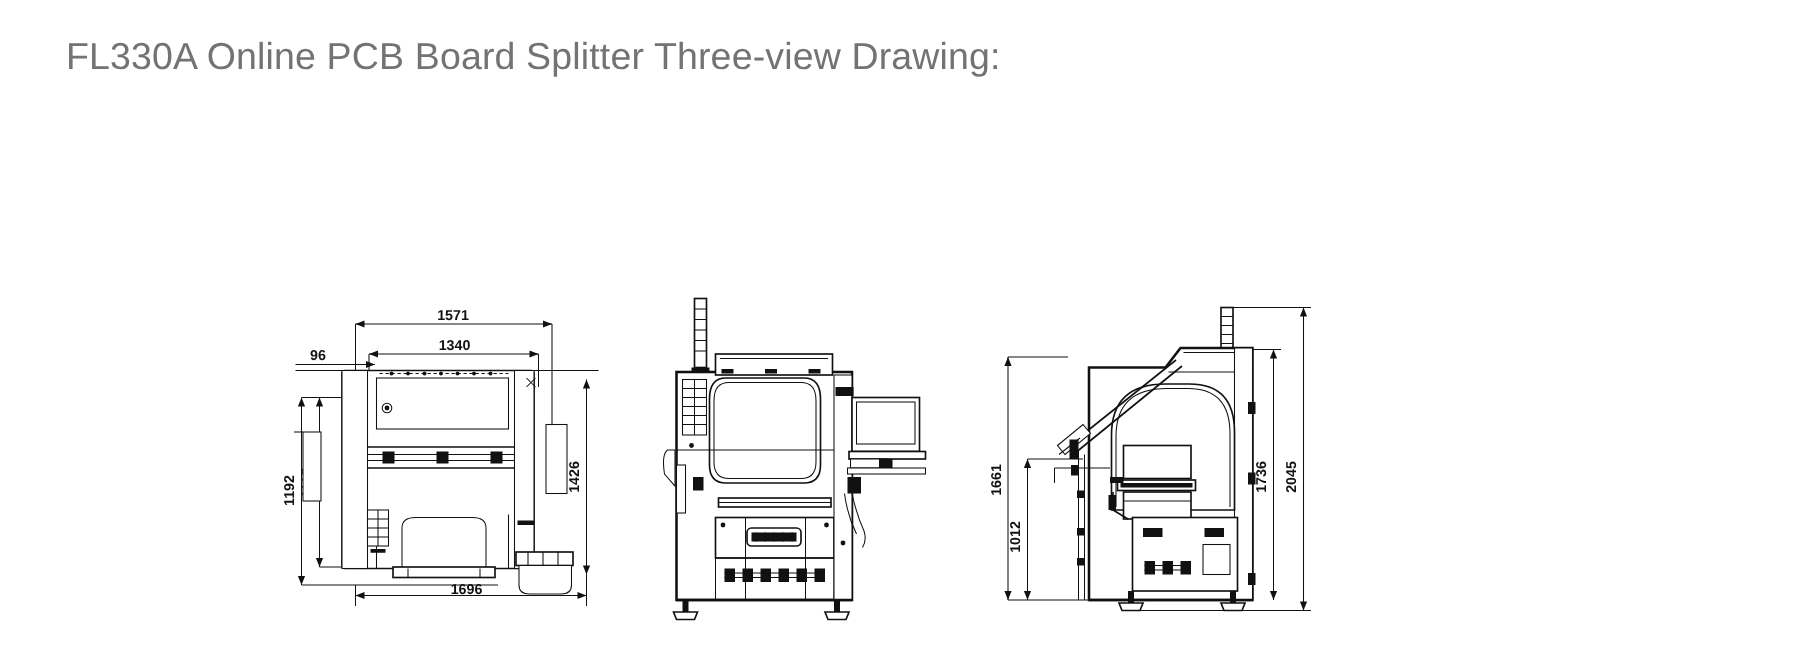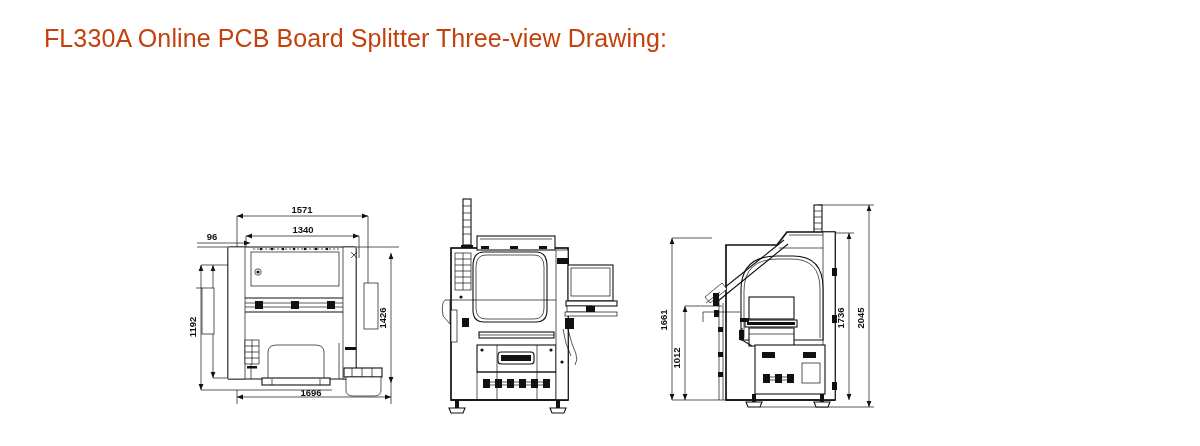--- a/index.html
+++ b/index.html
@@ -21,21 +21,21 @@
     height: 446px;
     background: #ffffff;
   }
   #title {
     position: absolute;
     left: 44px;
     top: 24px;
     font-size: 25px;
     font-weight: 400;
     letter-spacing: 0.1px;
-    color: #c2410c;
+    color: #737373;
     white-space: nowrap;
     font-family: "Liberation Sans", sans-serif;
   }
   #drawing-area {
     position: absolute;
     left: 0;
     top: 0;
     width: 1200px;
     height: 446px;
   }

